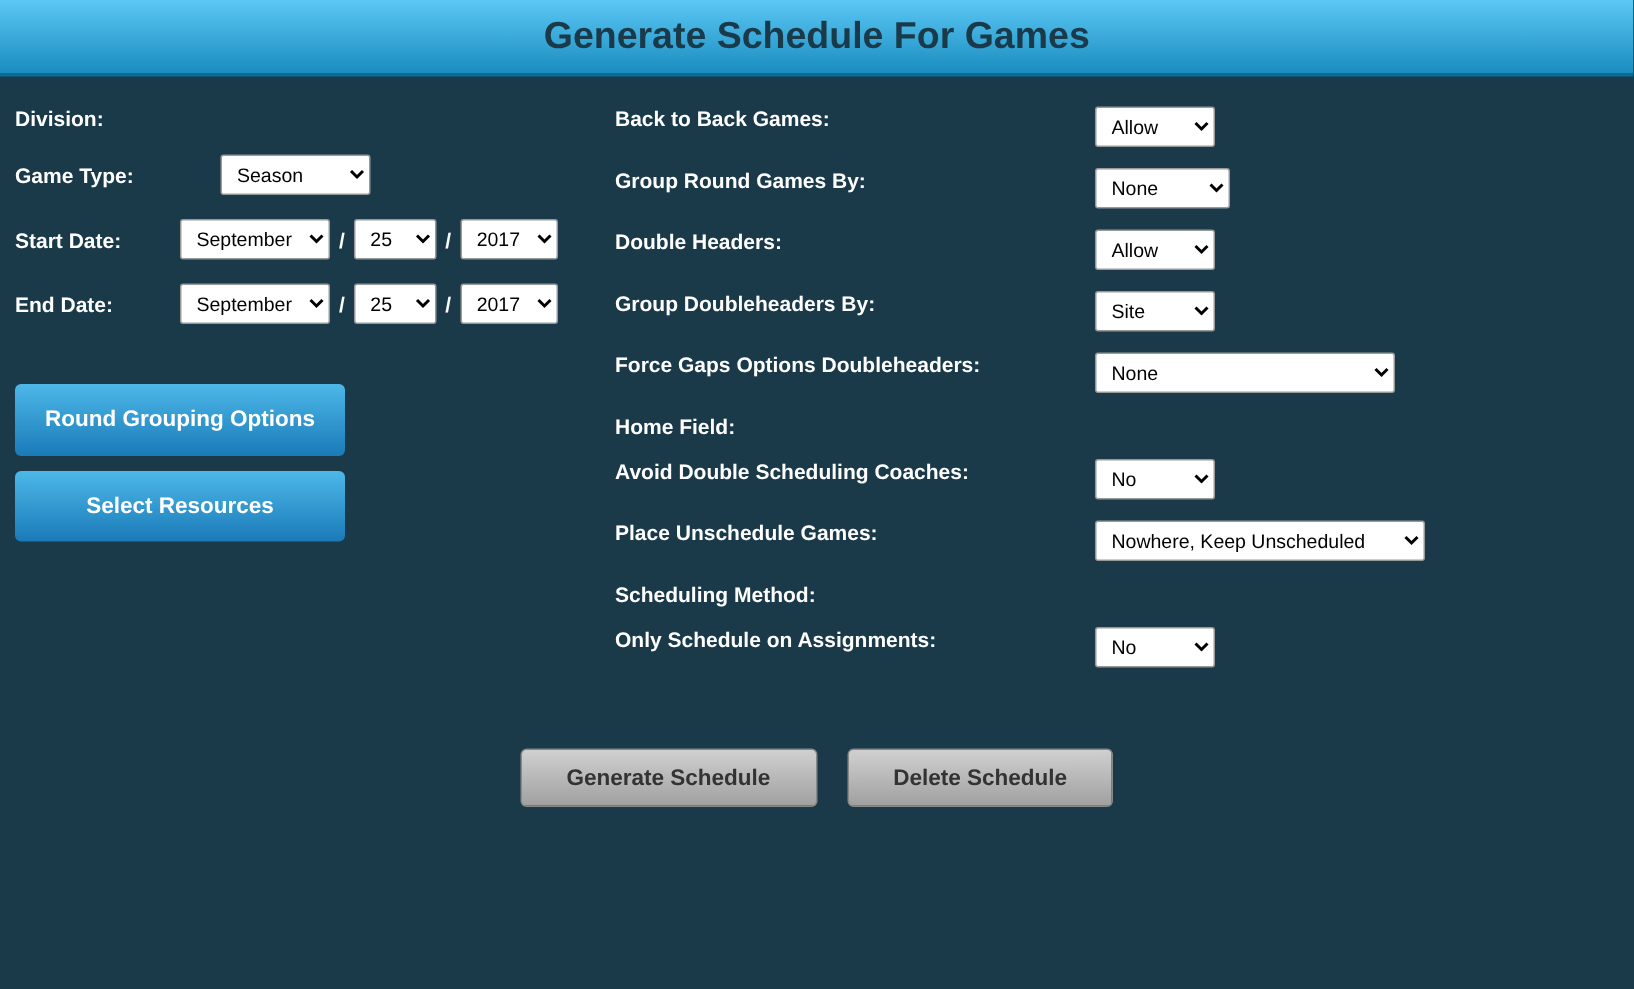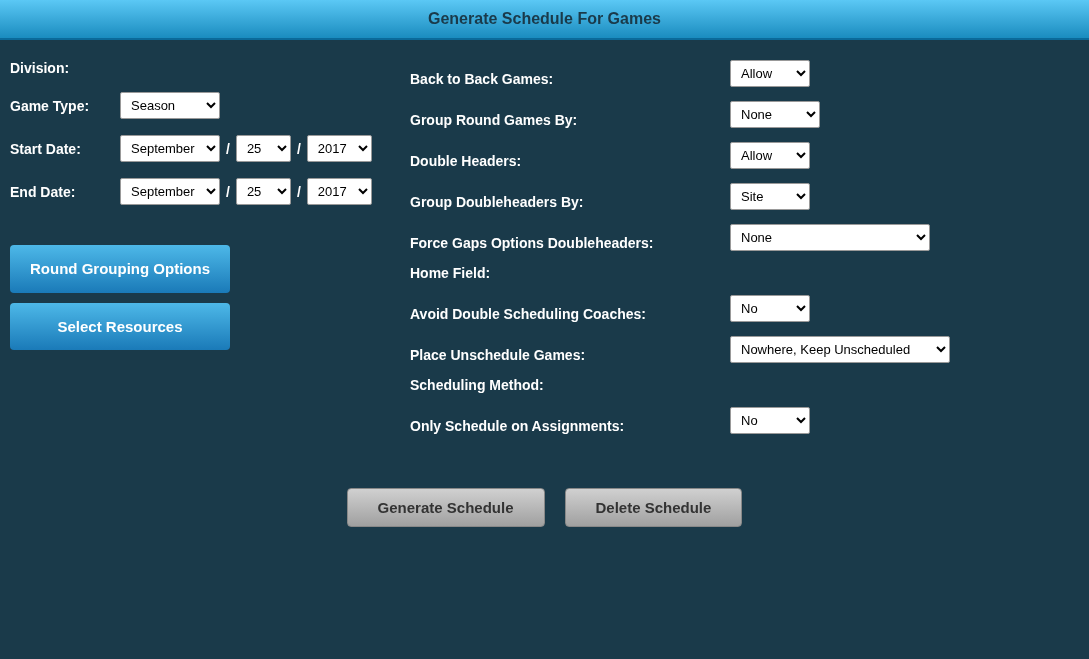--- a/index.html
+++ b/index.html
@@ -10,21 +10,21 @@
       color: #ffffff;
       width: 1089px;
       height: 659px;
       overflow: hidden;
     }
 
     .page-header {
       background: linear-gradient(to bottom, #5bc8f5, #1a8cbf);
       text-align: center;
       padding: 10px 0;
-      font-size: 16px;
+      font-size: 25px;
       font-weight: bold;
       color: #1a3a4a;
       border-bottom: 2px solid #0a6a9a;
     }
 
     .main-content {
       display: flex;
       flex-direction: row;
       padding: 20px 10px;
       gap: 10px;
@@ -63,20 +63,21 @@
       cursor: pointer;
       border-radius: 2px;
     }
 
     .division-select {
       width: 200px;
     }
 
     .game-type-select {
       width: 100px;
+      margin-left: 27px;
     }
 
     .month-select {
       width: 100px;
     }
 
     .day-select {
       width: 55px;
     }
 
@@ -90,21 +91,21 @@
       margin: 0 2px;
     }
 
     .right-panel {
       flex: 1;
       padding-left: 20px;
     }
 
     .right-form-row {
       display: flex;
-      align-items: flex-end;
+      align-items: flex-start;
       margin-bottom: 14px;
     }
 
     .right-label {
       color: #ffffff;
       font-weight: bold;
       width: 320px;
       flex-shrink: 0;
       font-size: 14px;
     }

